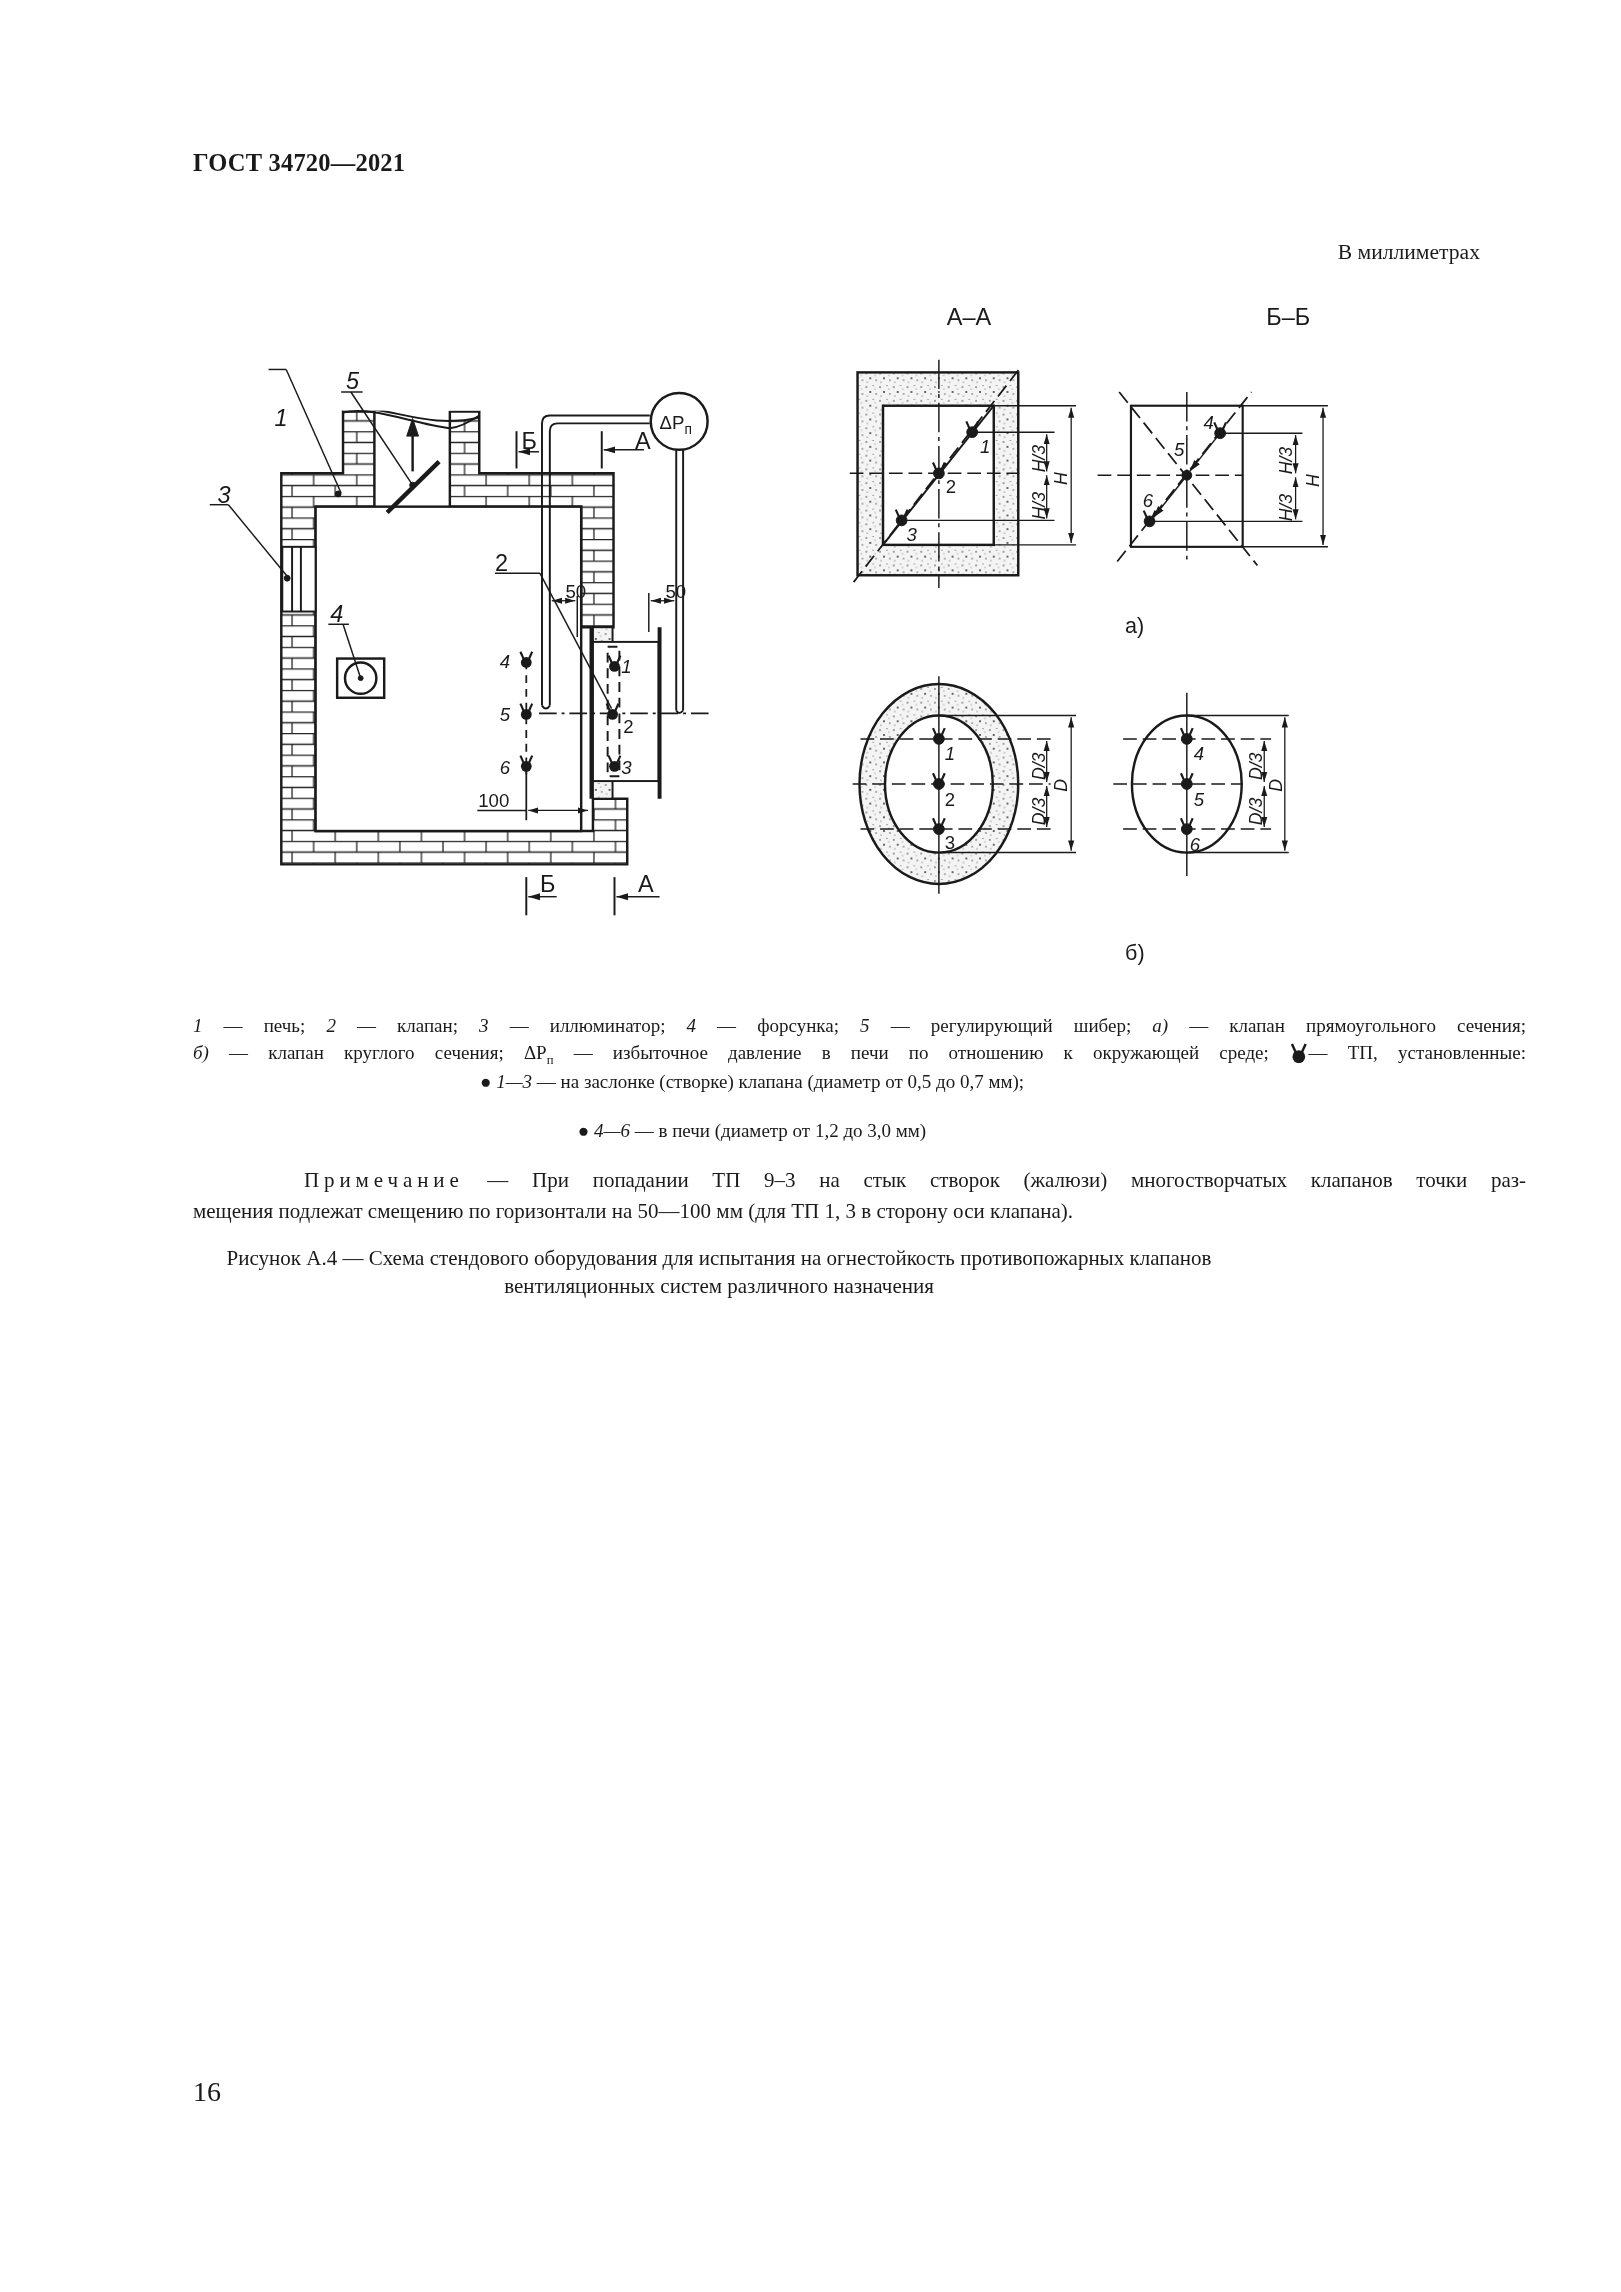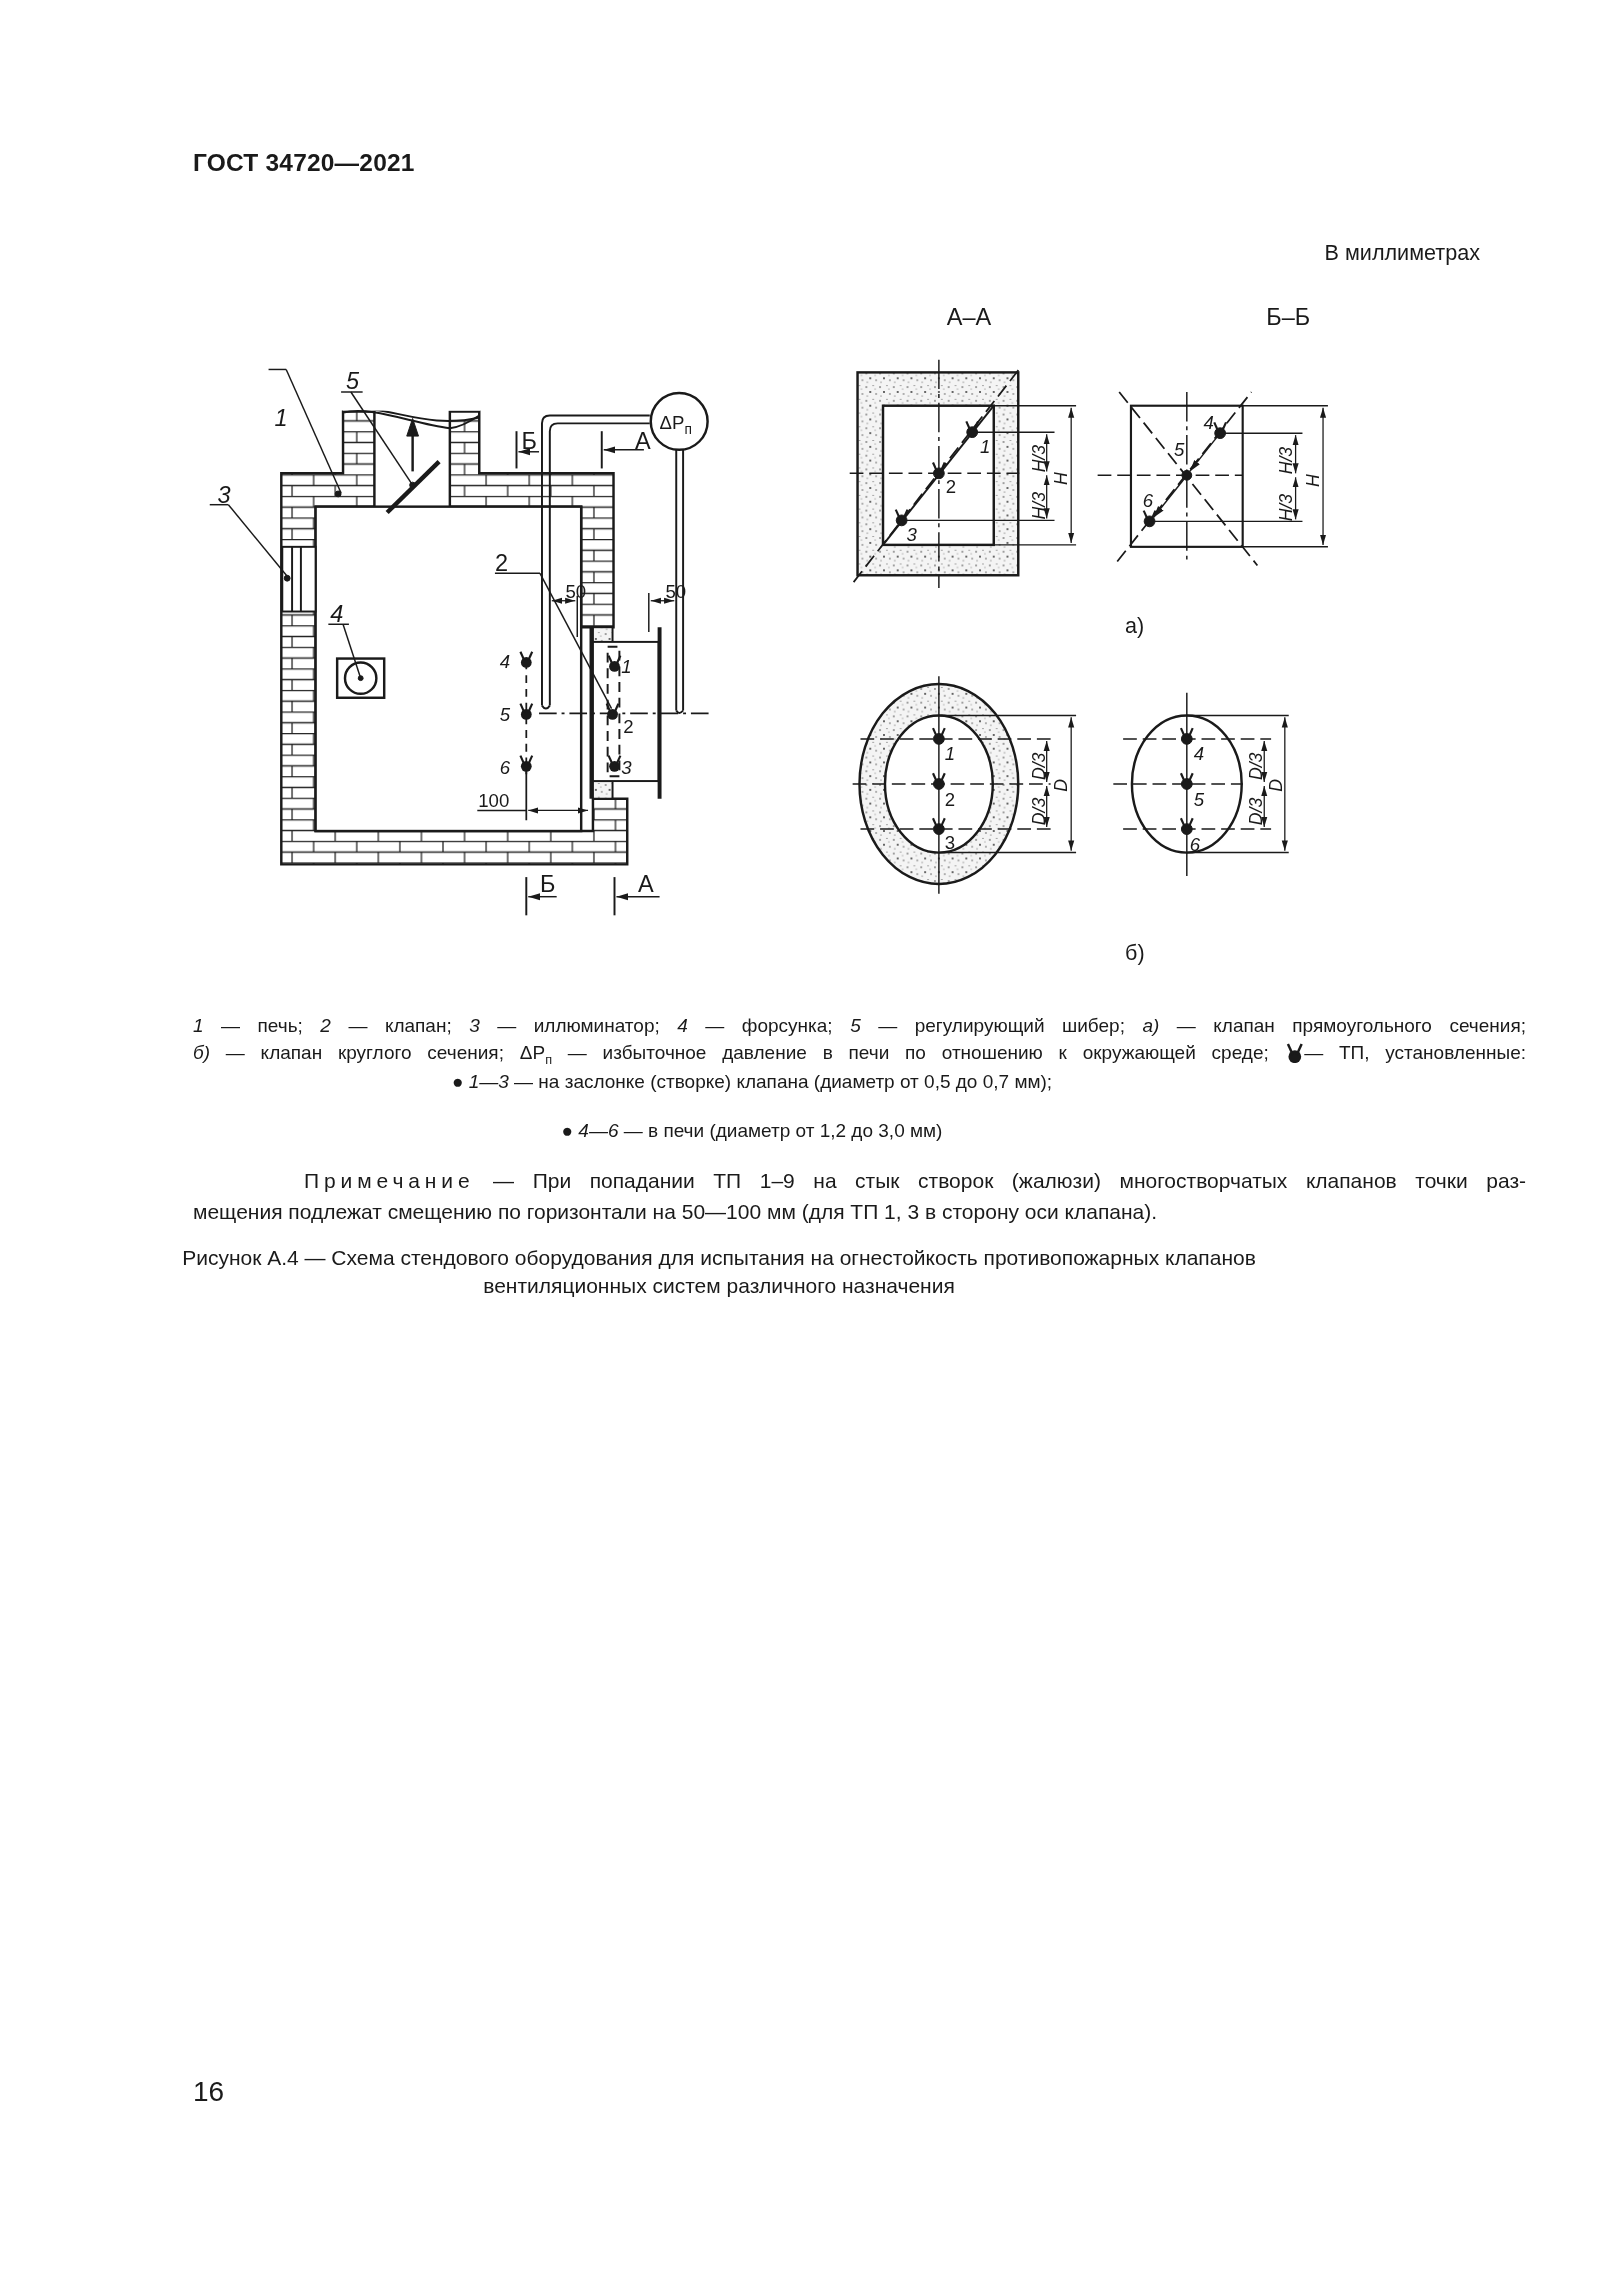--- a/index.html
+++ b/index.html
@@ -1,18 +1,18 @@
 <!DOCTYPE html>
 <html><head>
 <meta charset="utf-8">
 <style>
   html, body { margin: 0; padding: 0; background: #ffffff; }
   body { width: 1621px; height: 2293px; position: relative; overflow: hidden;
          font-family: "Liberation Sans", sans-serif; color: #1a1a1a; }
-  .abs { position: absolute; white-space: nowrap; }
+  .abs { position: absolute; white-space: nowrap; font-family: Liberation Serif, serif; }
   .std-code { left: 193px; top: 149px; font-size: 24.5px; font-weight: bold; letter-spacing: 0.2px; }
   .units { right: 141px; top: 240px; font-size: 21.6px; }
   #drawing { position: absolute; left: 0; top: 0; }
   .lbl { font-family: "Liberation Sans", sans-serif; fill: #1a1a1a; }
   .it { font-style: italic; }
   .legend { left: 193px; width: 1333px; font-size: 19px; line-height: 27.4px; }
   .legend .row { display: block; text-align: justify; text-align-last: justify; white-space: nowrap; }
   .center-line { left: 0; width: 1504px; text-align: center; font-size: 19px; }
   .note { left: 193px; width: 1333px; font-size: 21px; line-height: 31px; }
   .note .row1 { display: block; padding-left: 69px; text-align: justify; text-align-last: justify; }
@@ -291,21 +291,21 @@
   </span>
 </div>
 <div class="abs center-line" style="top:1071px;">
   <span>● </span><i>1—3</i><span> — на заслонке (створке) клапана (диаметр от 0,5 до 0,7 мм);</span>
 </div>
 <div class="abs center-line" style="top:1072px;margin-top:48px;">
   <span>● </span><i>4—6</i><span> — в печи (диаметр от 1,2 до 3,0 мм)</span>
 </div>
 
 <div class="abs note" style="top:1165px;">
-  <span class="row1"><span class="spaced">Примечание</span><span> — При попадании ТП 1–9 на стык створок (жалюзи) многостворчатых клапанов точки раз-</span></span>
+  <span class="row1"><span class="spaced">Примечание</span><span> — При попадании ТП 9–3 на стык створок (жалюзи) многостворчатых клапанов точки раз-</span></span>
   <span style="display:block;">мещения подлежат смещению по горизонтали на 50—100 мм (для ТП 1, 3 в сторону оси клапана).</span>
 </div>
 
 <div class="abs fig-caption" style="top:1244px;">
   <div>Рисунок А.4 — Схема стендового оборудования для испытания на огнестойкость противопожарных клапанов</div>
   <div>вентиляционных систем различного назначения</div>
 </div>
 
 <div class="abs page-no">16</div>
 

